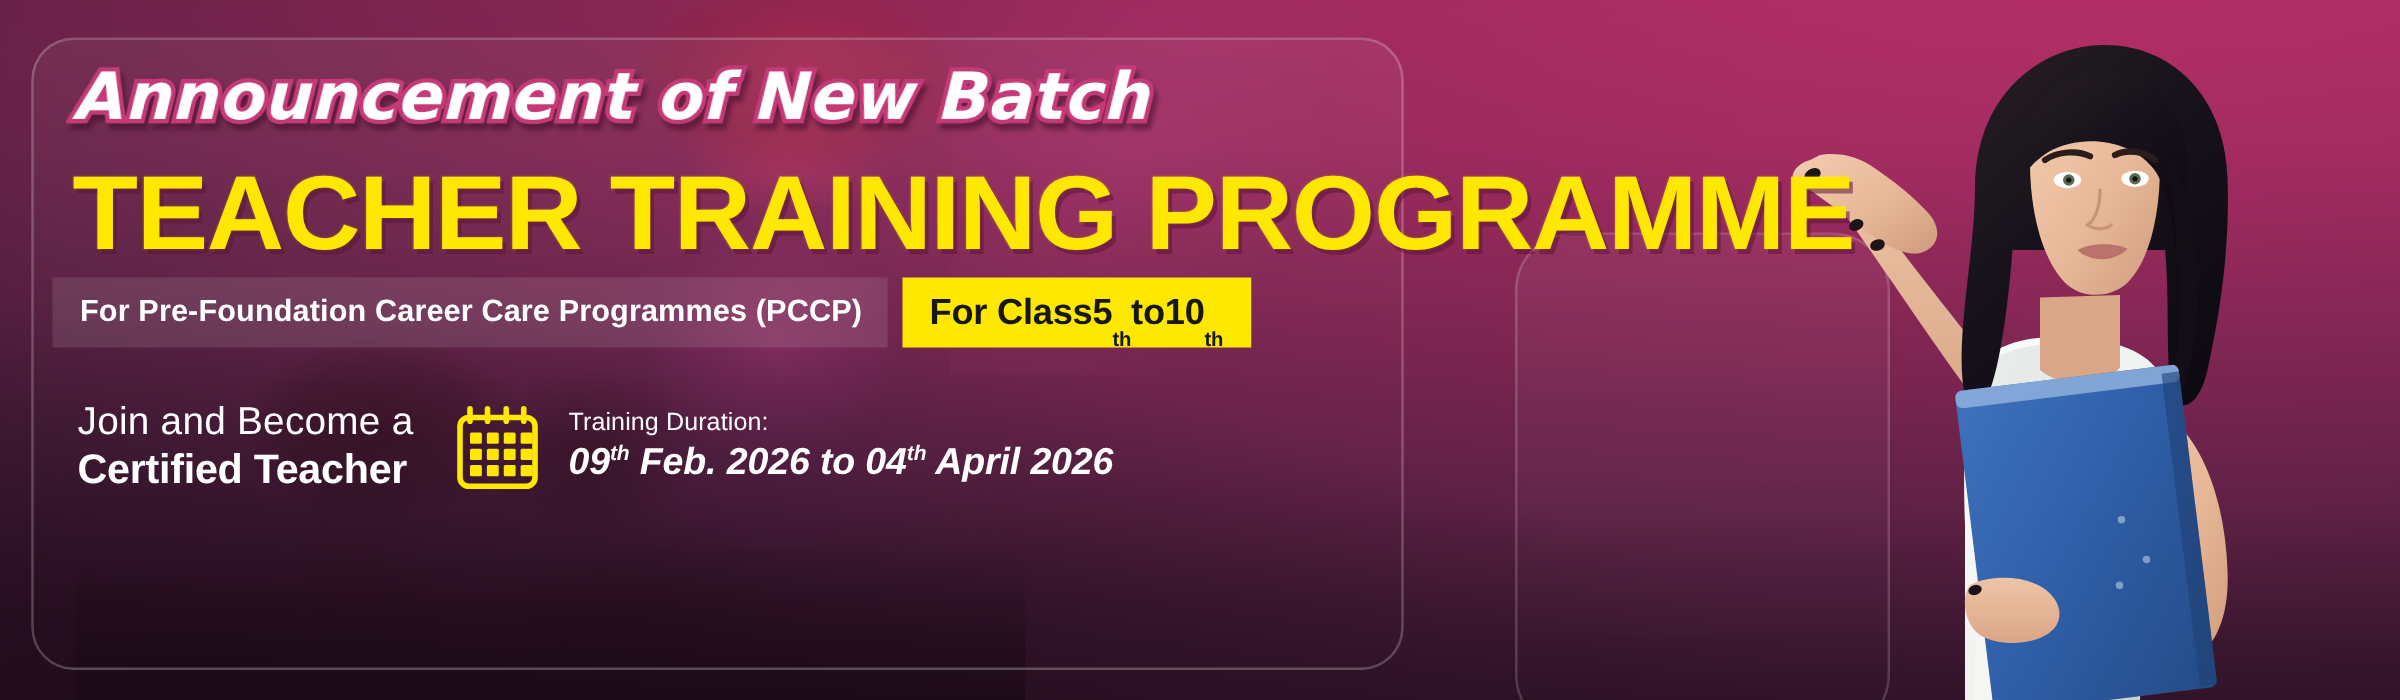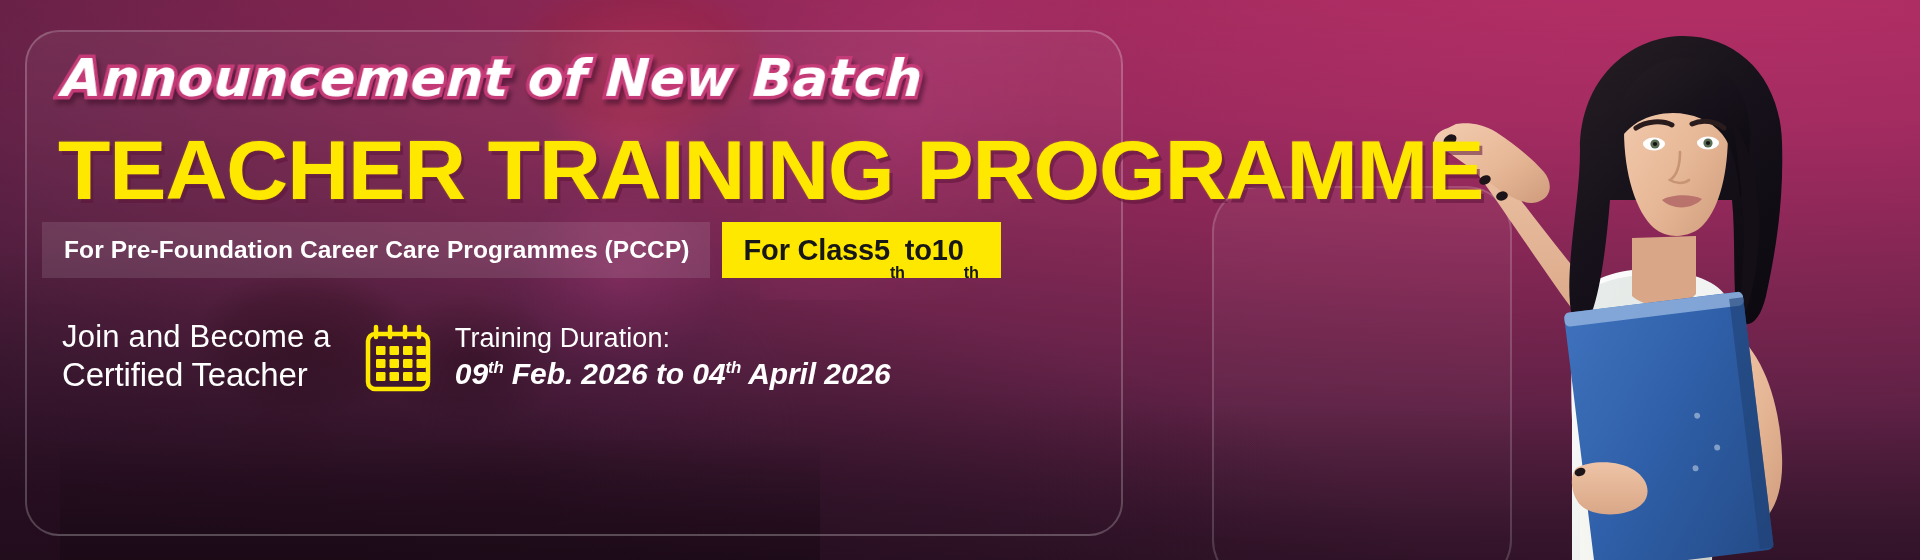--- a/index.html
+++ b/index.html
@@ -86,25 +86,25 @@
   .classbadge{
     display:flex;align-items:center;margin-left:12px;padding:0 22px;
     background:#ffe800;color:#171717;
     font-size:29px;font-weight:bold;white-space:nowrap;letter-spacing:-.2px;
   }
   .classbadge sup, .duration sup{font-size:.56em;vertical-align:super;font-weight:bold;margin-top:44px;}
 
   .bottom{position:absolute;left:62px;top:320px;display:flex;align-items:center;}
   .join{line-height:1.12;white-space:nowrap;}
   .join .l1{color:#ffffff;font-size:31px;font-weight:normal;letter-spacing:.2px;text-align:center;}
-  .join .l2{color:#ffffff;font-size:33px;font-weight:normal;letter-spacing:-.2px;margin-top:2px;}
+  .join .l2{color:#ffffff;font-size:33px;font-weight:bold;letter-spacing:-.2px;margin-top:2px;}
 
   .cal-wrap{margin-left:34px;margin-right:24px;display:flex;align-items:center;}
   .duration{color:#ffffff;line-height:1.15;white-space:nowrap;}
-  .duration .d1{font-size:27px;font-weight:normal;letter-spacing:.1px;}
+  .duration .d1{font-size:20px;font-weight:normal;letter-spacing:.1px;}
   .duration .d2{font-size:30px;font-weight:bold;margin-top:3px;letter-spacing:-.1px;font-style:italic;}
 
   
   .woman{position:absolute;left:1280px;top:0;width:640px;height:560px;}
 </style>
 </head>
 <body>
 
 <div id="banner">
 

